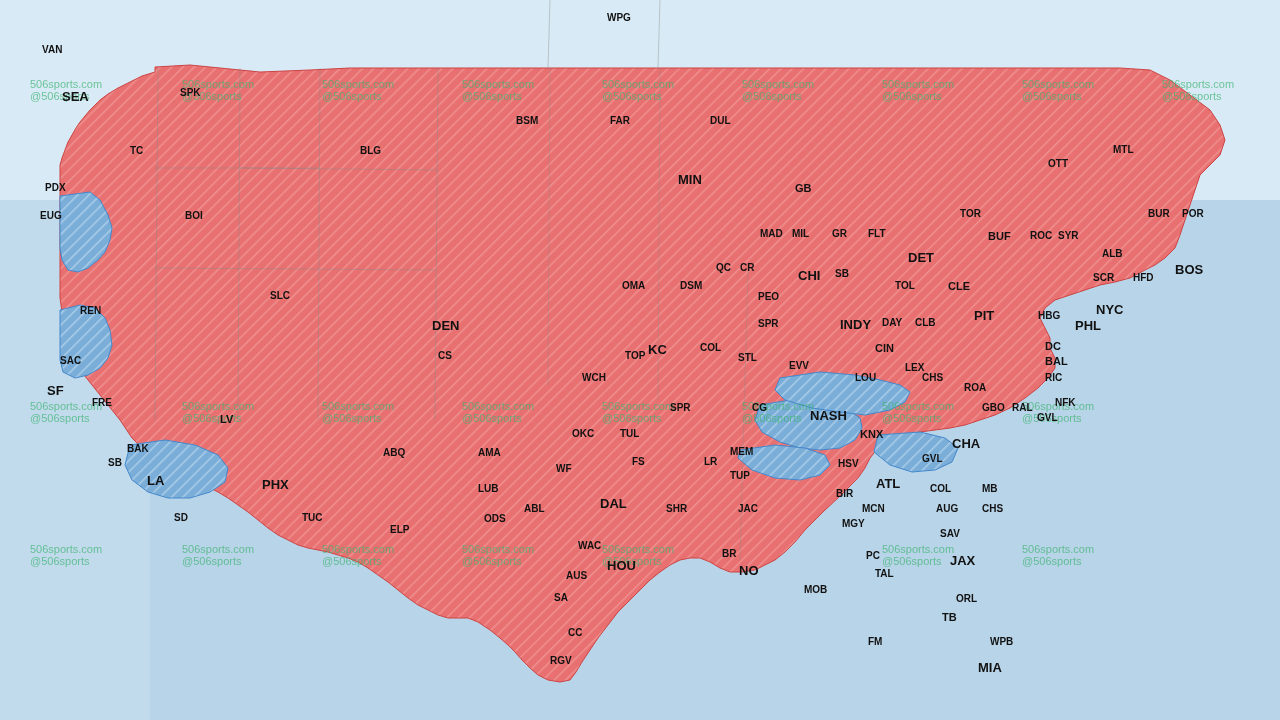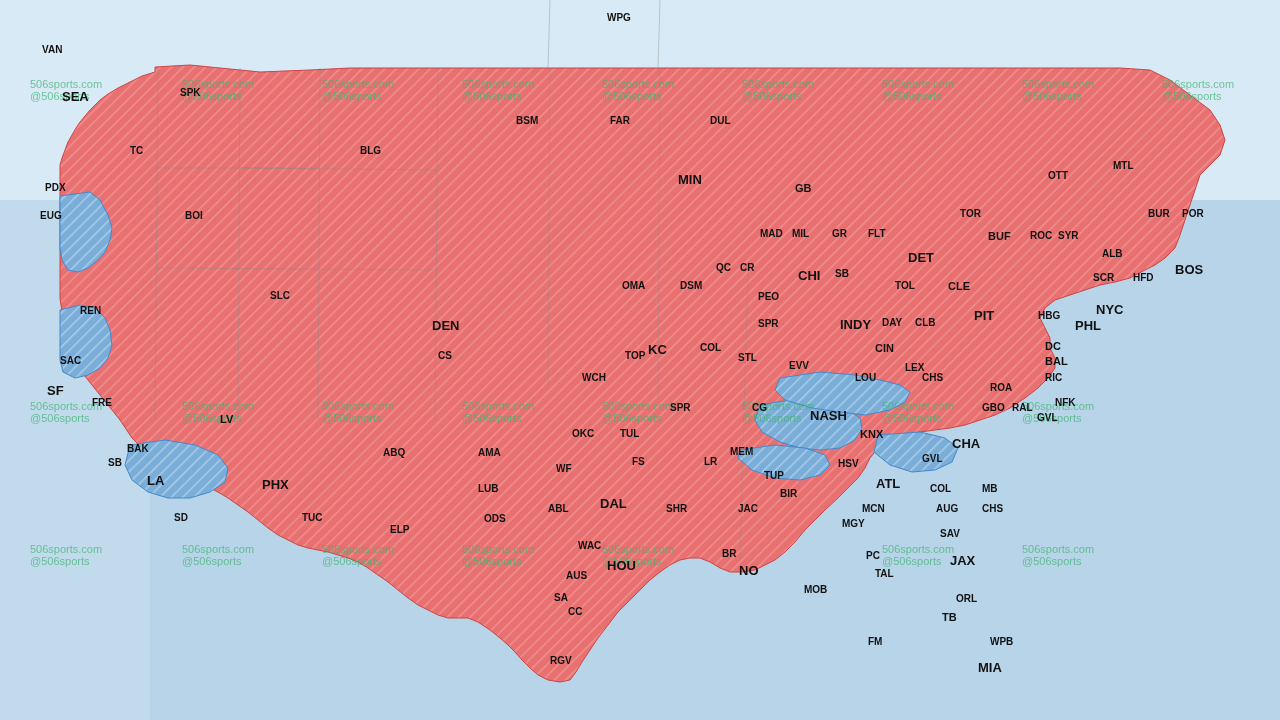--- a/index.html
+++ b/index.html
@@ -194,22 +194,22 @@
     <div class="watermark" style="left:602px;top:555px">@506sports</div>
     <div class="watermark" style="left:882px;top:543px">506sports.com</div>
     <div class="watermark" style="left:882px;top:555px">@506sports</div>
     <div class="watermark" style="left:1022px;top:543px">506sports.com</div>
     <div class="watermark" style="left:1022px;top:555px">@506sports</div>
   </div>
 
   <div>
     <div class="city-label" style="left:42px;top:44px">VAN</div>
     <div class="city-label" style="left:607px;top:12px">WPG</div>
-    <div class="city-label" style="left:1048px;top:170px">OTT</div>
-    <div class="city-label" style="left:1113px;top:160px">MTL</div>
+    <div class="city-label" style="left:1048px;top:158px">OTT</div>
+    <div class="city-label" style="left:1113px;top:144px">MTL</div>
     <div class="city-label large" style="left:62px;top:89px">SEA</div>
     <div class="city-label" style="left:180px;top:87px">SPK</div>
     <div class="city-label" style="left:130px;top:145px">TC</div>
     <div class="city-label" style="left:360px;top:145px">BLG</div>
     <div class="city-label" style="left:516px;top:115px">BSM</div>
     <div class="city-label" style="left:610px;top:115px">FAR</div>
     <div class="city-label" style="left:710px;top:115px">DUL</div>
     <div class="city-label" style="left:45px;top:182px">PDX</div>
     <div class="city-label" style="left:40px;top:210px">EUG</div>
     <div class="city-label" style="left:185px;top:210px">BOI</div>
@@ -258,55 +258,55 @@
     <div class="city-label" style="left:738px;top:352px">STL</div>
     <div class="city-label" style="left:758px;top:291px">PEO</div>
     <div class="city-label" style="left:758px;top:318px">SPR</div>
     <div class="city-label large" style="left:840px;top:317px">INDY</div>
     <div class="city-label" style="left:882px;top:317px">DAY</div>
     <div class="city-label" style="left:915px;top:317px">CLB</div>
     <div class="city-label medium" style="left:875px;top:342px">CIN</div>
     <div class="city-label" style="left:905px;top:362px">LEX</div>
     <div class="city-label" style="left:855px;top:372px">LOU</div>
     <div class="city-label" style="left:789px;top:360px">EVV</div>
-    <div class="city-label" style="left:990px;top:382px">ROA</div>
+    <div class="city-label" style="left:964px;top:382px">ROA</div>
     <div class="city-label medium" style="left:1045px;top:340px">DC</div>
     <div class="city-label medium" style="left:1045px;top:355px">BAL</div>
     <div class="city-label" style="left:1045px;top:372px">RIC</div>
     <div class="city-label" style="left:1055px;top:397px">NFK</div>
     <div class="city-label" style="left:922px;top:372px">CHS</div>
     <div class="city-label large" style="left:147px;top:473px">LA</div>
     <div class="city-label" style="left:108px;top:457px">SB</div>
     <div class="city-label" style="left:174px;top:512px">SD</div>
     <div class="city-label large" style="left:262px;top:477px">PHX</div>
     <div class="city-label" style="left:302px;top:512px">TUC</div>
     <div class="city-label" style="left:390px;top:524px">ELP</div>
     <div class="city-label" style="left:383px;top:447px">ABQ</div>
     <div class="city-label" style="left:478px;top:447px">AMA</div>
     <div class="city-label" style="left:478px;top:483px">LUB</div>
     <div class="city-label" style="left:484px;top:513px">ODS</div>
     <div class="city-label" style="left:572px;top:428px">OKC</div>
     <div class="city-label" style="left:556px;top:463px">WF</div>
-    <div class="city-label" style="left:548px;top:503px">ABL</div>
+    <div class="city-label" style="left:524px;top:503px">ABL</div>
     <div class="city-label" style="left:578px;top:540px">WAC</div>
     <div class="city-label" style="left:566px;top:570px">AUS</div>
     <div class="city-label" style="left:554px;top:592px">SA</div>
-    <div class="city-label" style="left:568px;top:606px">CC</div>
+    <div class="city-label" style="left:568px;top:627px">CC</div>
     <div class="city-label" style="left:550px;top:655px">RGV</div>
     <div class="city-label" style="left:620px;top:428px">TUL</div>
     <div class="city-label" style="left:632px;top:456px">FS</div>
     <div class="city-label" style="left:666px;top:503px">SHR</div>
     <div class="city-label" style="left:704px;top:456px">LR</div>
     <div class="city-label large" style="left:600px;top:496px">DAL</div>
     <div class="city-label large" style="left:607px;top:558px">HOU</div>
     <div class="city-label large" style="left:739px;top:563px">NO</div>
     <div class="city-label" style="left:722px;top:548px">BR</div>
     <div class="city-label" style="left:730px;top:446px">MEM</div>
-    <div class="city-label" style="left:764px;top:470px">TUP</div>
-    <div class="city-label" style="left:780px;top:488px">BIR</div>
+    <div class="city-label" style="left:730px;top:470px">TUP</div>
+    <div class="city-label" style="left:836px;top:488px">BIR</div>
     <div class="city-label" style="left:804px;top:584px">MOB</div>
     <div class="city-label" style="left:862px;top:503px">MCN</div>
     <div class="city-label" style="left:842px;top:518px">MGY</div>
     <div class="city-label" style="left:875px;top:568px">TAL</div>
     <div class="city-label" style="left:866px;top:550px">PC</div>
     <div class="city-label" style="left:738px;top:503px">JAC</div>
     <div class="city-label large" style="left:810px;top:408px">NASH</div>
     <div class="city-label medium" style="left:860px;top:428px">KNX</div>
     <div class="city-label" style="left:752px;top:402px">CG</div>
     <div class="city-label" style="left:670px;top:402px">SPR</div>

